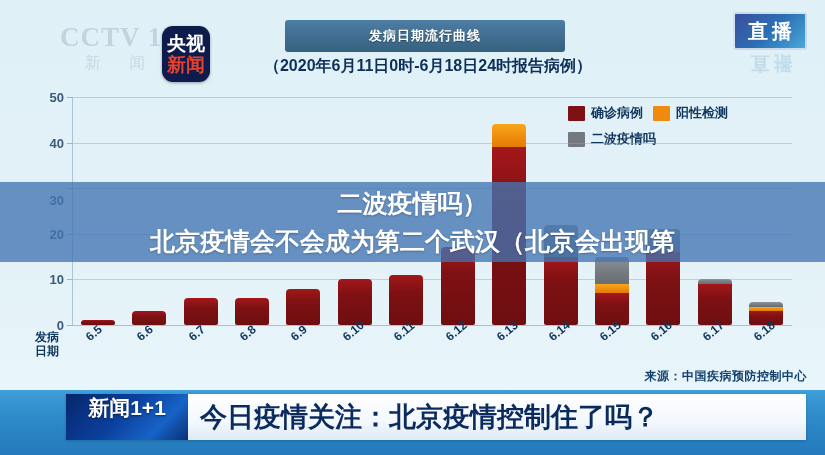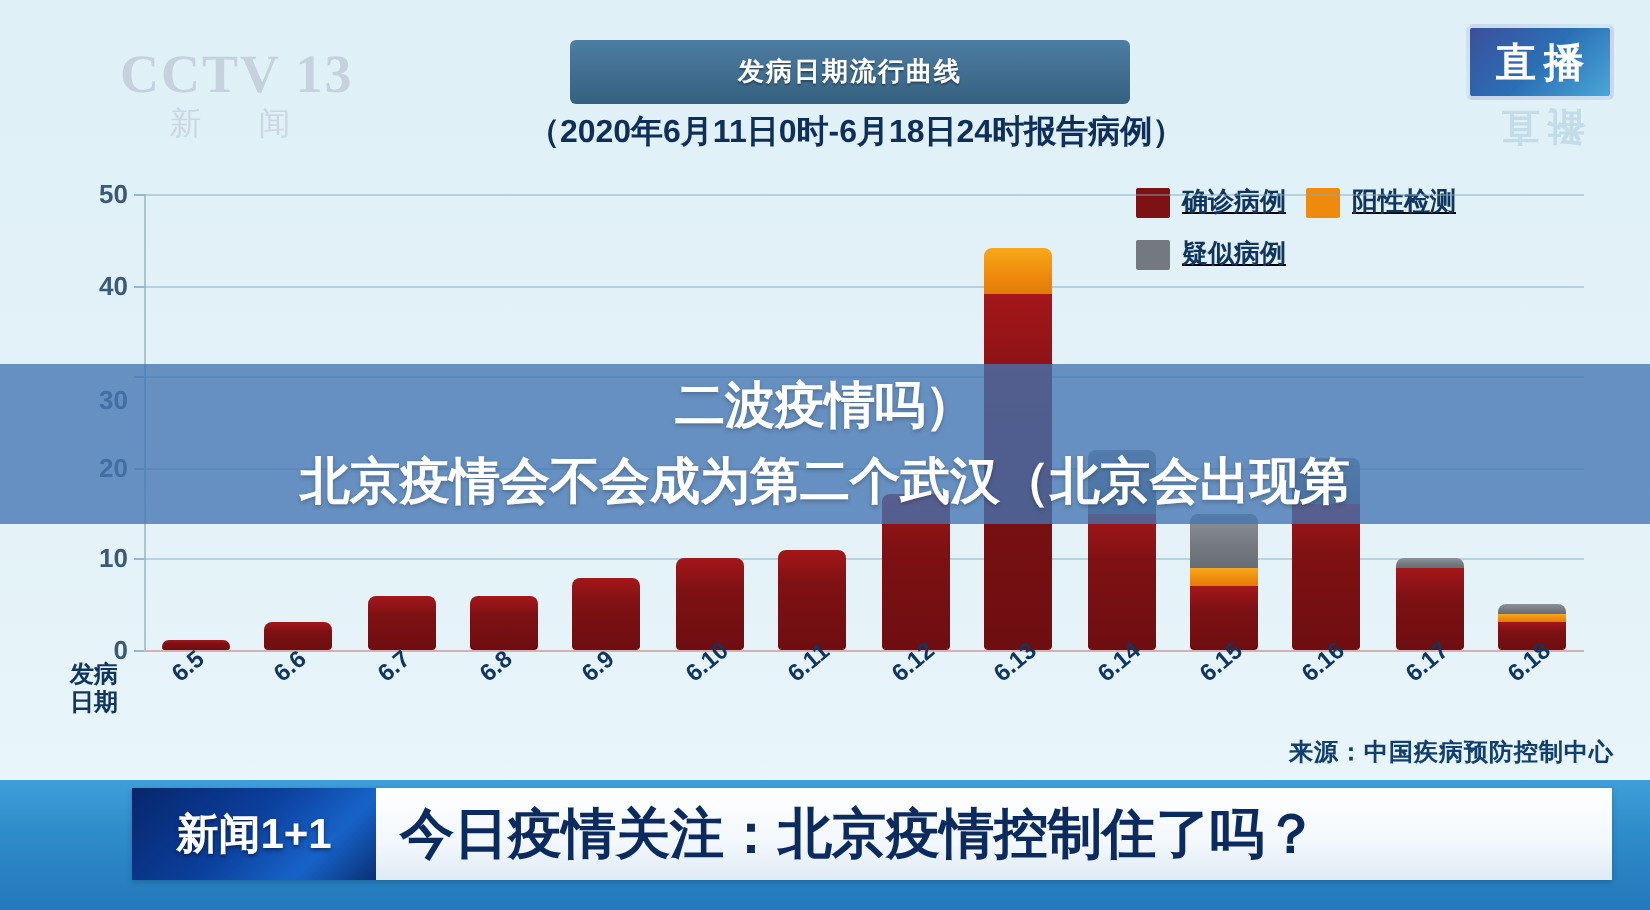--- a/index.html
+++ b/index.html
@@ -245,26 +245,25 @@
     color: #10365e;
     font-size: 12px;
     font-weight: bold;
     line-height: 14px;
   }
 
   
   #legend {
     position: absolute;
     left: 568px;
-    top: 92px;
+    top: 104px;
     width: 248px;
     display: flex;
     flex-wrap: wrap;
     gap: 4px 10px;
-    text-decoration: underline;
   }
   .legend-item {
     display: flex;
     align-items: center;
     gap: 6px;
     white-space: nowrap;
   }
   .legend-swatch {
     width: 17px;
     height: 15px;
@@ -333,21 +332,20 @@
     background: linear-gradient(180deg, #ffffff 0%, #f2f8fd 60%, #dfeaf4 100%);
     display: flex;
     align-items: center;
     box-shadow: 0 1px 3px rgba(0,0,0,.2);
   }
   #news-logo {
     width: 122px;
     height: 46px;
     background: linear-gradient(135deg, #07266b 0%, #0b3f9c 45%, #1763c8 75%, #0a2f74 100%);
     display: flex;
-    align-items: center;
     justify-content: center;
     flex: none;
   }
   #news-logo span {
     color: #ffffff;
     font-size: 21px;
     font-weight: bold;
     letter-spacing: 0px;
     text-shadow: 0 1px 2px rgba(0,0,0,.5);
   }
@@ -366,20 +364,24 @@
 
 <div id="screen">
 
   <div id="chart-stage">
 
     <div class="cctv-watermark">
       <div class="cctv-top">CCTV 13</div>
       <div class="cctv-bottom">新 闻</div>
     </div>
 
+    <div class="cctv-badge">
+      <div class="line1">央视</div>
+      <div class="line2">新闻</div>
+    </div>
 
     <div class="live-badge">直播</div>
     <div class="live-reflection">直播</div>
 
     <div class="chart-title-bar">
       <span>发病日期流行曲线</span>
     </div>
     <div class="chart-subtitle">（2020年6月11日0时-6月18日24时报告病例）</div>
 
     <div id="legend">
@@ -387,21 +389,21 @@
           <span class="legend-swatch" style="background: rgb(126, 17, 19);"></span>
           <span class="legend-label">确诊病例</span>
         </div>
         <div class="legend-item">
           <span class="legend-swatch" style="background: rgb(239, 138, 12);"></span>
           <span class="legend-label">阳性检测</span>
         </div>
         <div class="legend-row-break"></div>
         <div class="legend-item">
           <span class="legend-swatch" style="background: rgb(116, 120, 127);"></span>
-          <span class="legend-label">疑似病例</span>
+          <span class="legend-label">二波疫情吗</span>
         </div>
       </div>
 
     <div id="plot">
       <div class="axis-y-line"></div>
       <div class="axis-x-line"></div>
     <div class="ytick" style="top: 228px;">0</div>
         <div class="ytick-mark" style="top: 228px;"></div>
         <div class="gridline" style="top: 182.4px;"></div>
         <div class="ytick" style="top: 182.4px;">10</div>

